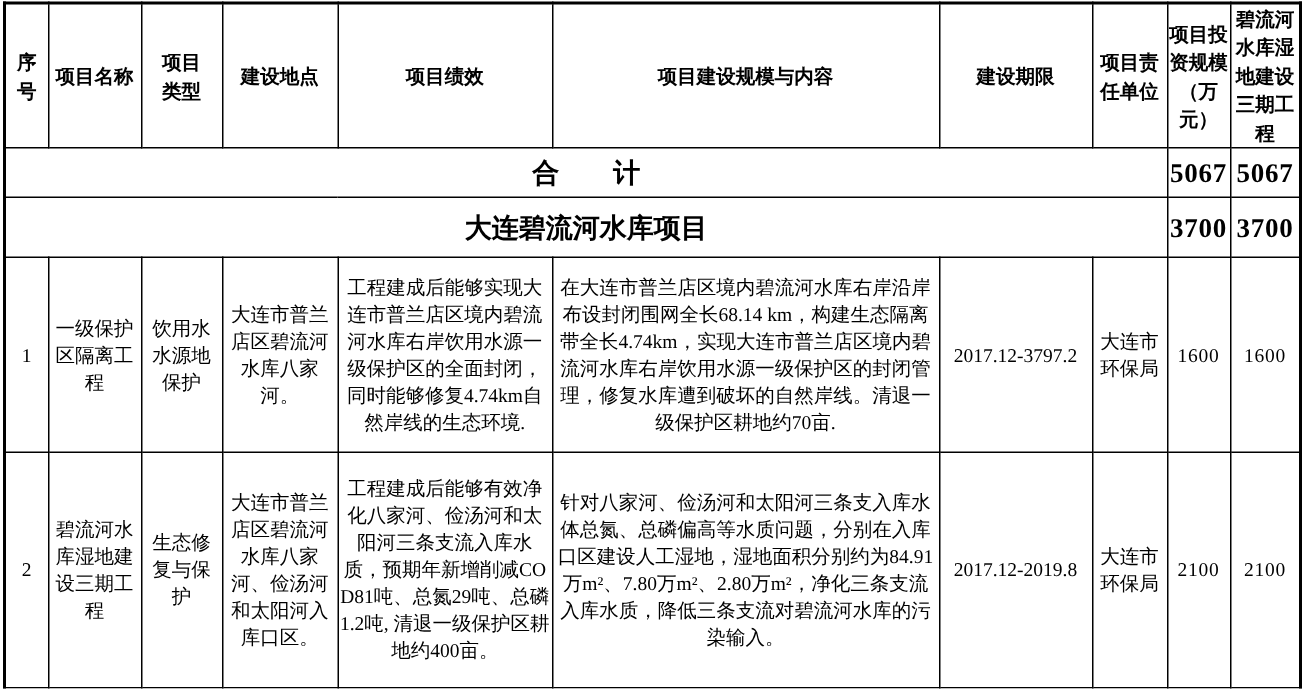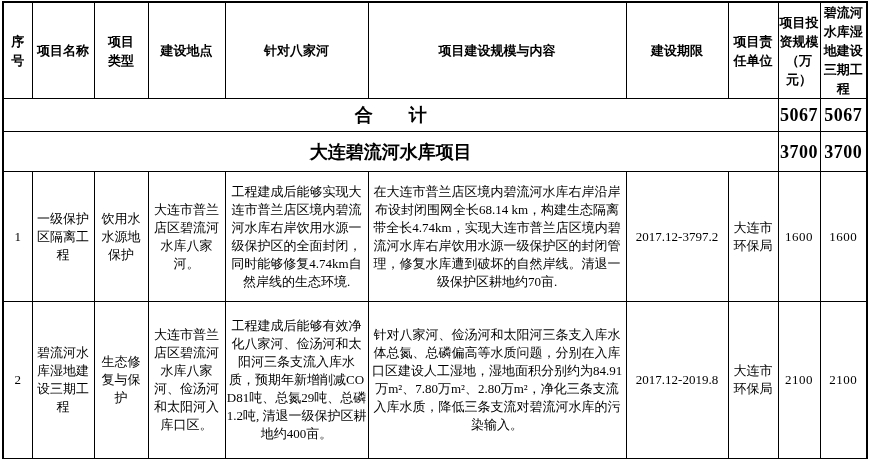--- a/index.html
+++ b/index.html
@@ -70,21 +70,21 @@
       <col style="width:47px">
     </colgroup>
 
     <tbody>
         <tr class="h-header">
       <th>序号</th>
       <th>项目名称</th>
       <th class="prewrap">项目
 类型</th>
       <th>建设地点</th>
-      <th>针对八家河</th>
+      <th>项目绩效</th>
       <th>项目建设规模与内容</th>
       <th>建设期限</th>
       <th>项目责任单位</th>
       <th>项目投资规模（万元）</th>
       <th>碧流河水库湿地建设三期工程</th>
     </tr>
 
     <tr class="h-total summary">
       <td colspan="8">合　　计</td>
       <td class="num">5067</td>

